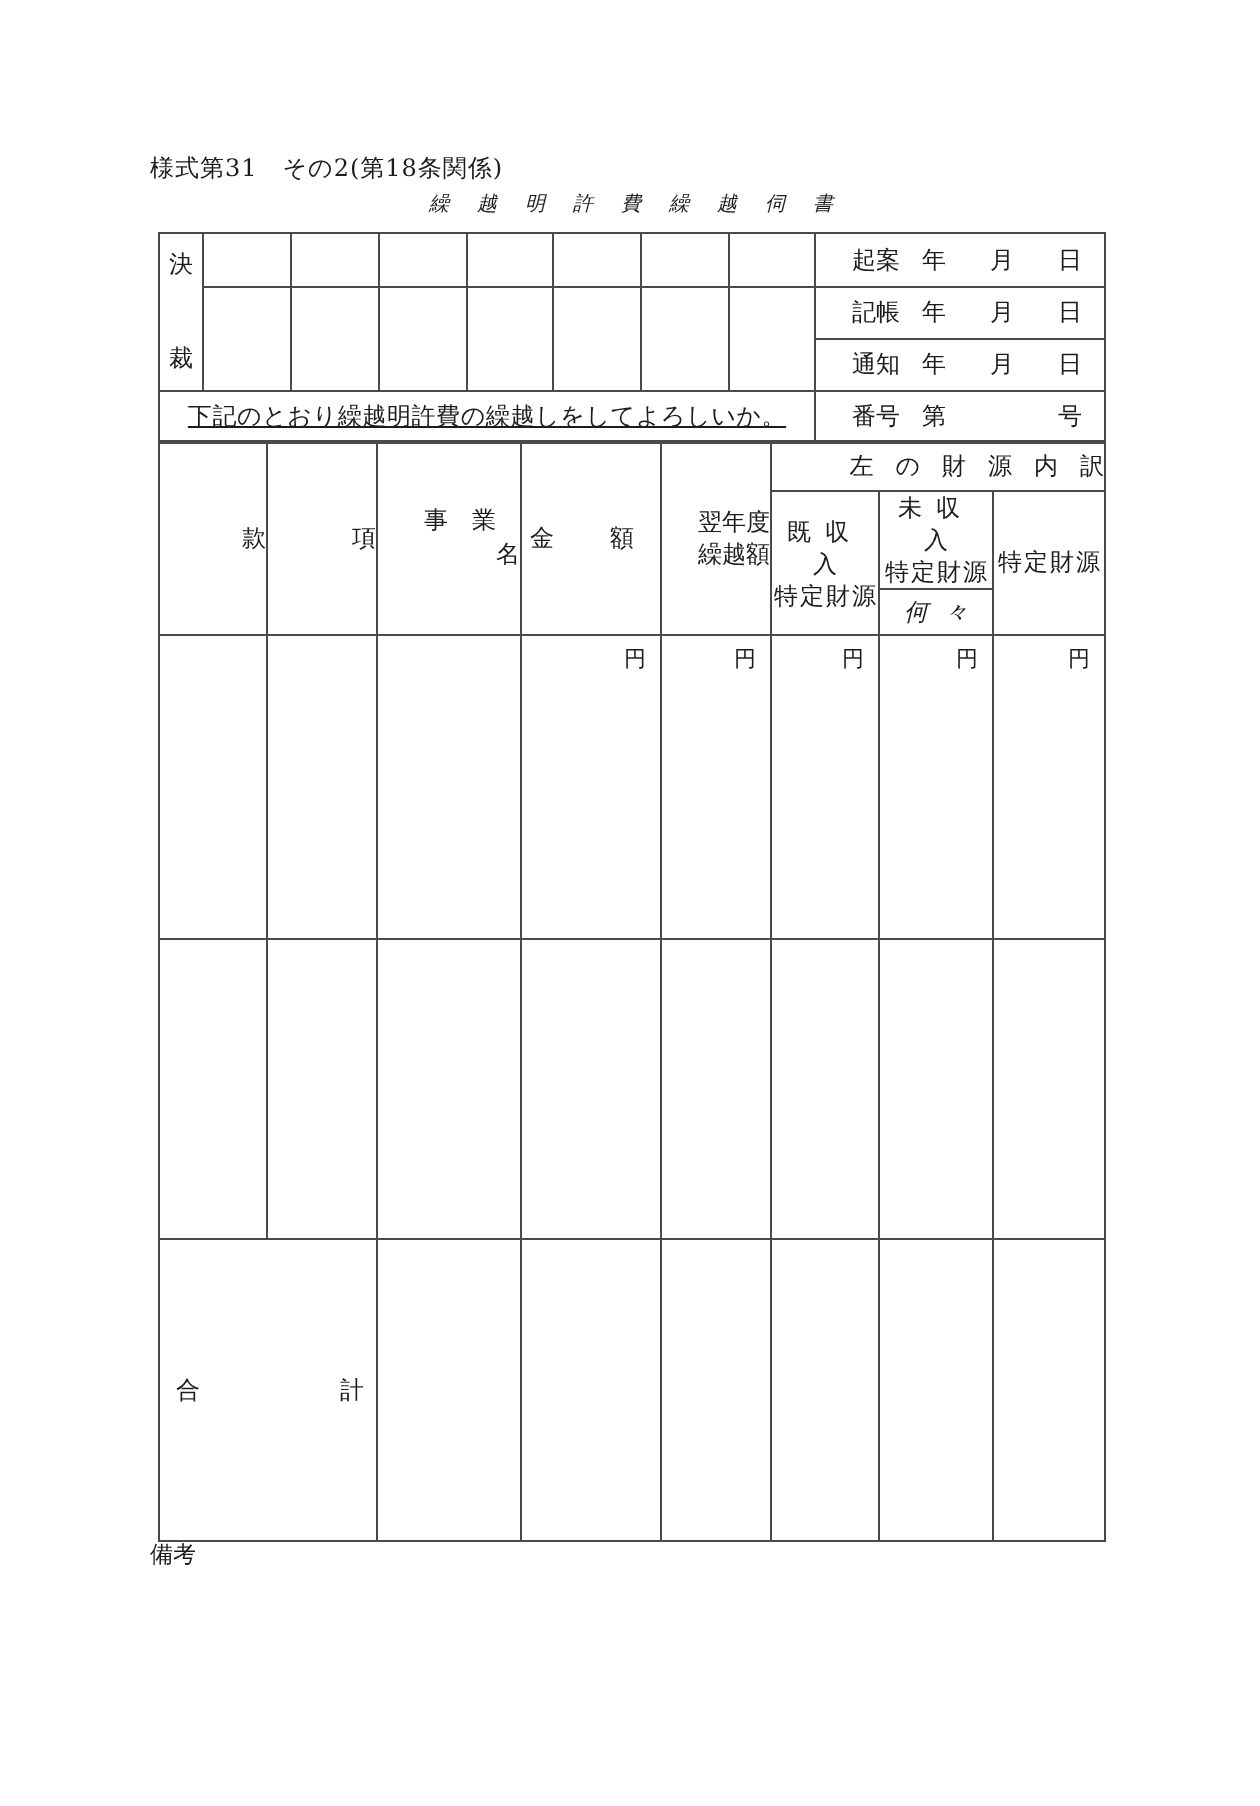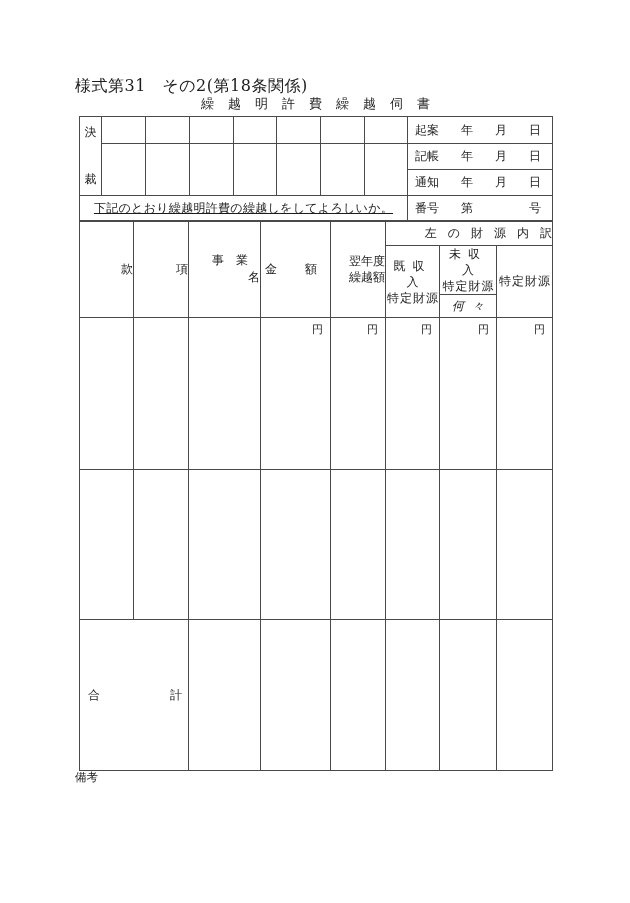--- a/index.html
+++ b/index.html
@@ -2,22 +2,22 @@
 <html><head>
 <meta charset="utf-8">
 <style>
   * { margin:0; padding:0; box-sizing:border-box; }
   html,body { background:#ffffff; }
   .page {
     position:relative; width:630px; height:903px; background:#ffffff;
     font-family:"DejaVu Serif","Liberation Serif",serif;
     color:#1c1c1c; overflow:hidden;
   }
-  .form-no { position:absolute; left:75px; top:76px; font-size:16px; letter-spacing:0.5px; }
-  .doc-title { position:absolute; left:79px; top:95px; width:473px; text-align:center; font-size:13px; }
+  .form-no { position:absolute; left:75px; top:76px; font-size:12px; letter-spacing:0.5px; }
+  .doc-title { position:absolute; left:79px; top:95px; width:473px; text-align:center; font-size:10px;font-style:italic; }
   .ls14 { letter-spacing:14px; margin-right:-14px; }
   .ls12 { letter-spacing:12px; margin-right:-12px; }
   .ls11 { letter-spacing:11px; margin-right:-11px; }
   .ls8  { letter-spacing:8px;  margin-right:-8px; }
   .ls7  { letter-spacing:7px;  margin-right:-7px; }
   .ls1  { letter-spacing:1px;  margin-right:-1px; white-space:nowrap; }
 
   table.tbl { position:absolute; left:79px; border-collapse:collapse; table-layout:fixed; }
   .tbl td, .tbl th {
     border:1px solid #4a4a4a; padding:0; font-weight:normal;
@@ -29,21 +29,21 @@
   .top-tbl tr.r1 td { height:27px; }
   .top-tbl tr.r2 td { height:26px;margin-top:16px; }
   .top-tbl tr.r3 td { height:26px; }
   .top-tbl tr.r4 td { height:26px; }
 
   .approval-label .vwrap {
     display:flex; flex-direction:column; justify-content:space-between;
     align-items:center; height:76px; padding:6px 0; font-size:12px;
   }
   .info-cell { text-align:left; white-space:nowrap; }
-  .ilabel { display:inline-block; width:42px; padding-left:7px; text-align:left; }
+  .ilabel { display:inline-block; width:42px; padding-left:7px; text-align:right; }
   .slot   { display:inline-block; width:34px; text-align:center; }
   .request-cell { text-align:left; padding-left:20px; font-size:10.5px; letter-spacing:0.3px;text-decoration:underline; }
 
   .main-tbl tr.h1 > th { height:25px;text-align:right; }
   .main-tbl tr.h2 > th { height:43px; }
   .main-tbl tr.h3 > th { height:23px;font-style:italic; }
   .main-tbl tr.b1 > td { height:152px; }
   .main-tbl tr.b2 > td { height:150px; }
   .main-tbl tr.b3 > td { height:151px; }
   .two-line div { line-height:16px; }

